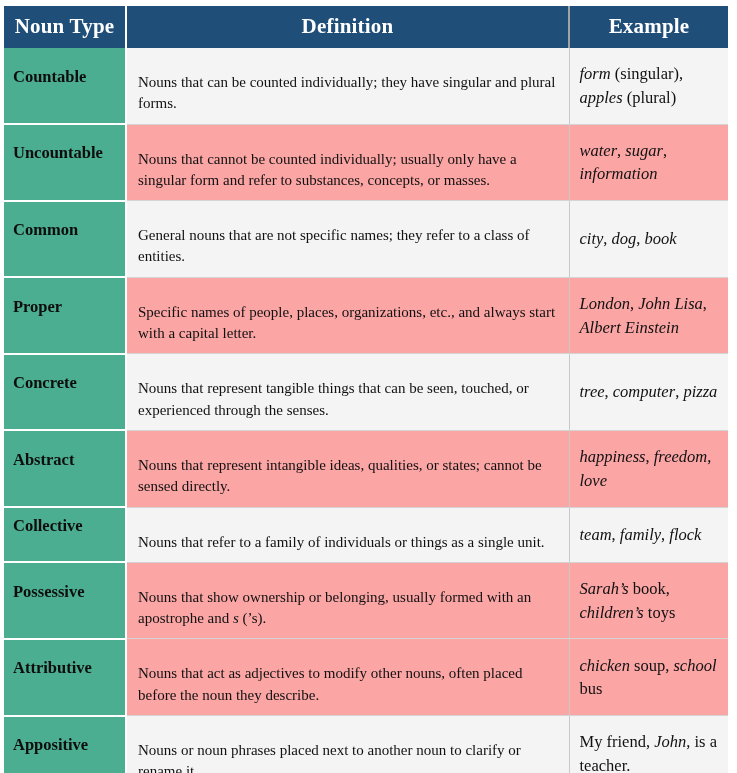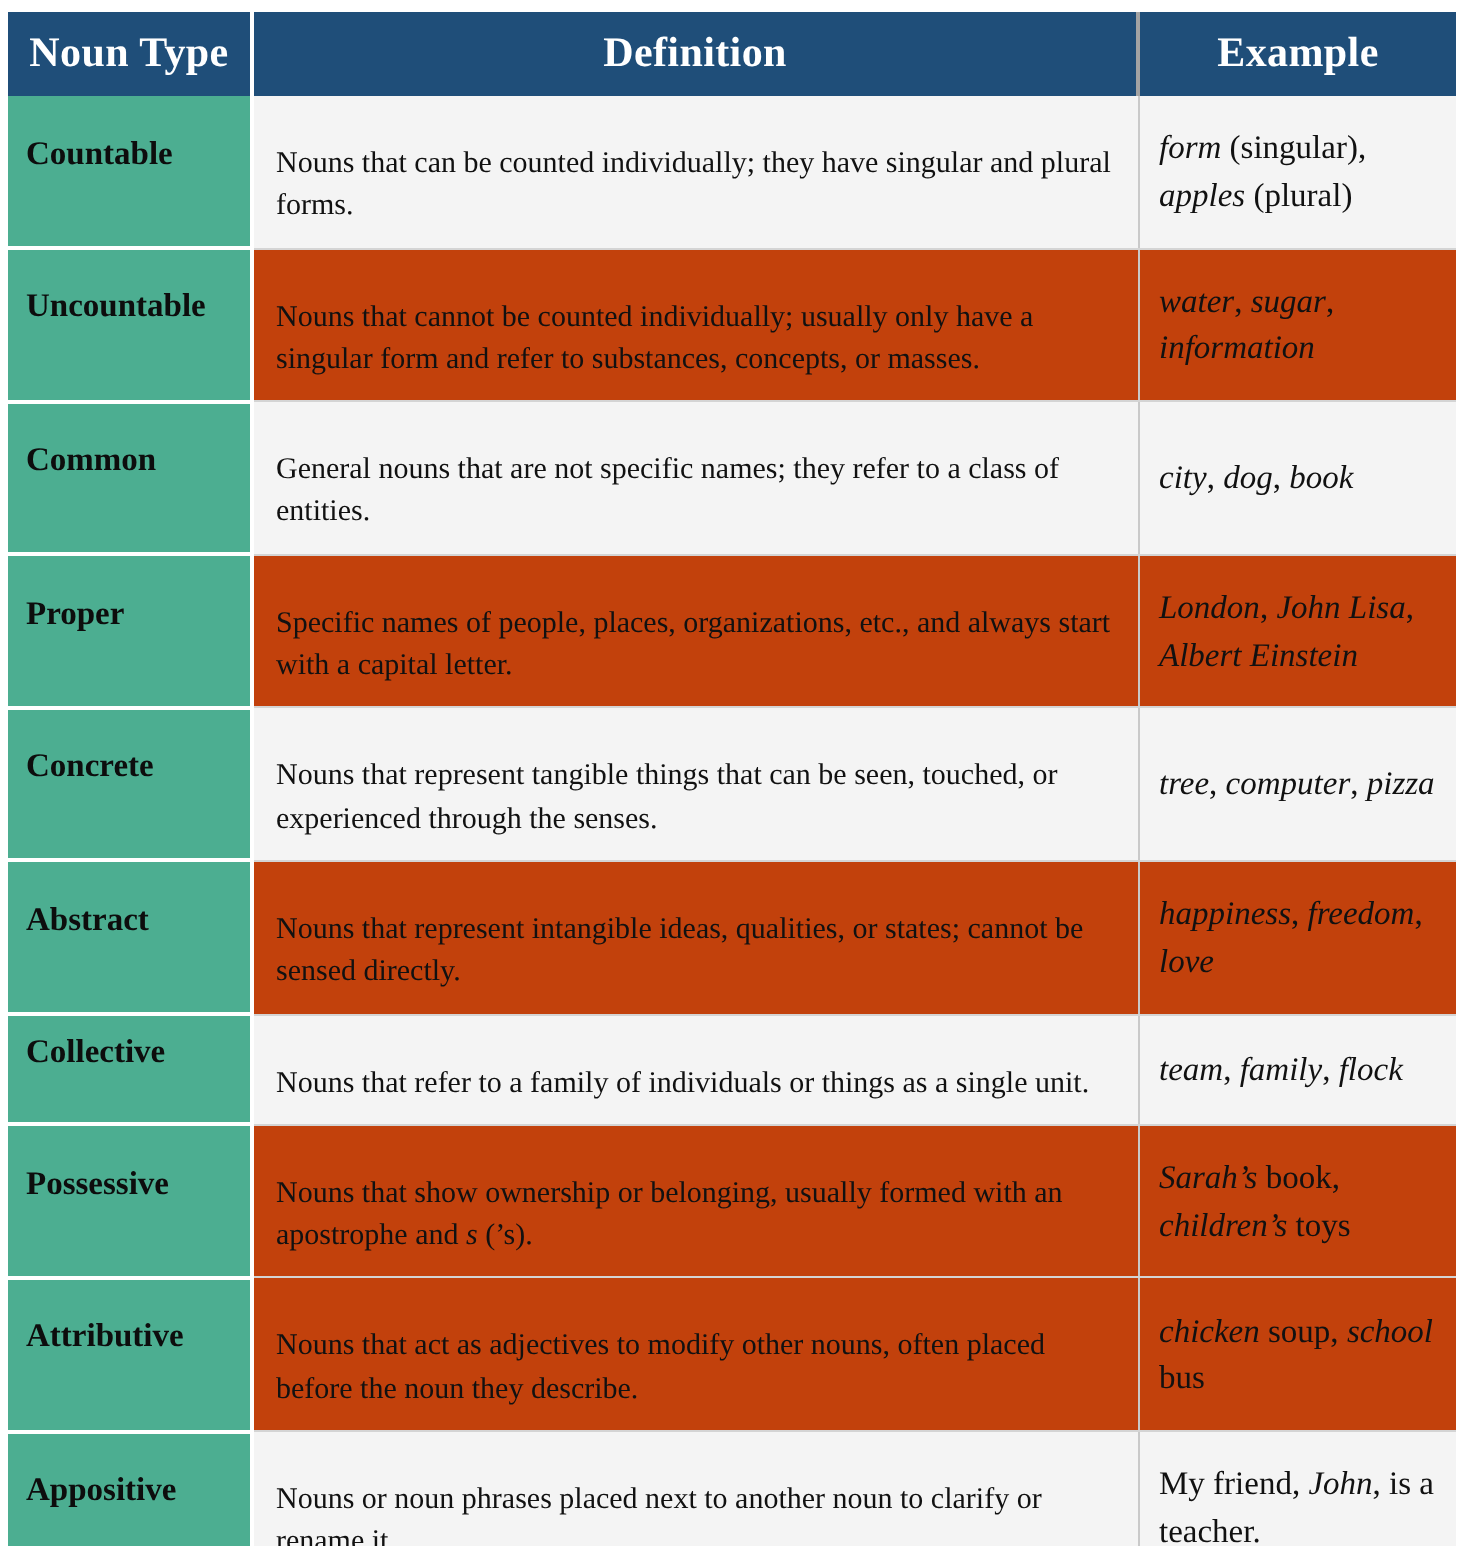--- a/index.html
+++ b/index.html
@@ -78,21 +78,21 @@
     font-size: 16.5px;
     line-height: 1.42;
     color: #111111;
     padding: 9px 8px 9px 10px;
   }
 
   
   tbody tr.odd  td.def-cell,
   tbody tr.odd  td.ex-cell  { background: #f4f4f4; }
   tbody tr.even td.def-cell,
-  tbody tr.even td.ex-cell  { background: #c2410c; }
+  tbody tr.even td.ex-cell  { background: #fca5a5; }
 
   i, em { font-style: italic; }
 </style>
 </head>
 <body>
 
 <div id="table-wrap">
   <table class="noun-table">
     <colgroup>
       <col class="c-type">

